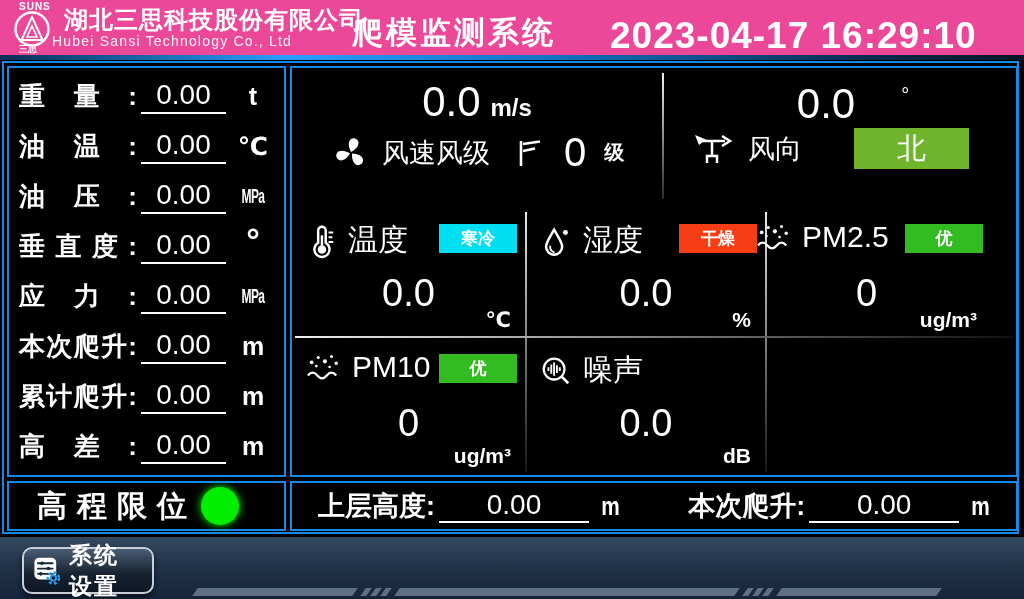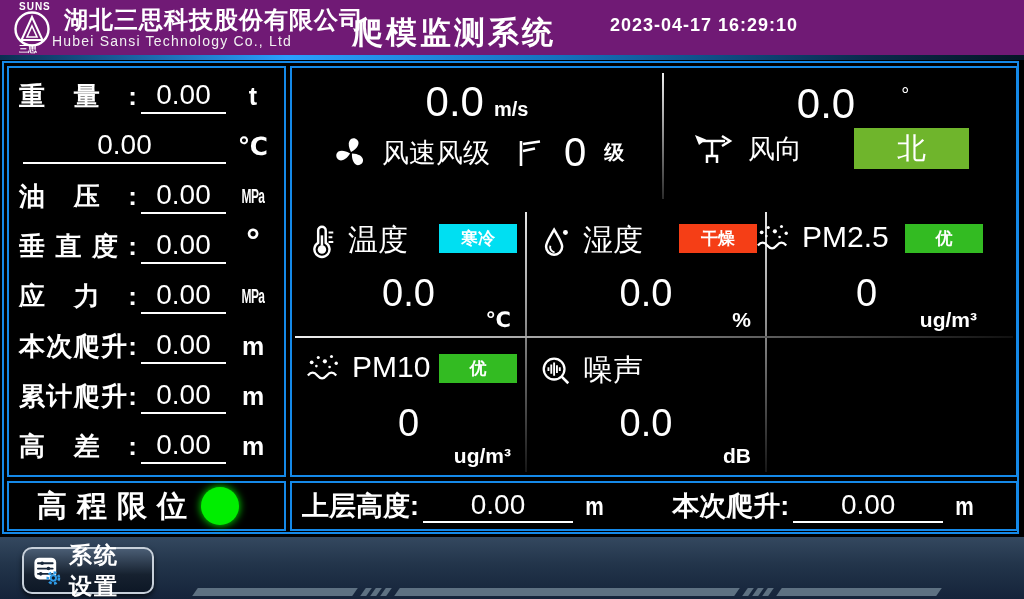--- a/index.html
+++ b/index.html
@@ -1,29 +1,29 @@
 <!DOCTYPE html>
 <html><head>
 <meta charset="utf-8">
 <style>
   * { margin:0; padding:0; box-sizing:border-box; }
   html,body { width:1024px; height:599px; background:#000; overflow:hidden;
     font-family:"Liberation Sans","DejaVu Sans",sans-serif; color:#fff; }
   #app { position:relative; width:1024px; height:599px; background:#000; }
 
   
-  .header { position:absolute; left:0; top:0; width:1024px; height:56px; background:#701a75; }
+  .header { position:absolute; left:0; top:0; width:1024px; height:56px; background:#ec4899; }
   .logo { position:absolute; left:6px; top:1px; width:58px; height:55px; }
   .logo-suns { position:absolute; top:0; left:13px; font-size:10px; font-weight:700; letter-spacing:1px; }
   .logo-mark { position:absolute; top:9px; left:2px; }
   .logo-ss { position:absolute; bottom:0; left:13px; font-size:9px; font-weight:700; }
   .company-cn { position:absolute; left:64px; top:4px; font-size:24px; font-weight:700; letter-spacing:1px; }
   .company-en { position:absolute; left:52px; top:33px; font-size:14px; letter-spacing:1.2px; color:#f2f2f2; }
   .page-title { position:absolute; left:352px; top:12px; font-size:31px; font-weight:700; letter-spacing:3px; }
-  .datetime { position:absolute; left:610px; top:15px; font-size:18px; font-weight:700; letter-spacing:1px; }
+  .datetime { position:absolute; left:610px; top:15px; font-size:37px; font-weight:700; letter-spacing:1px; }
   .header-divider { position:absolute; left:0; top:55px; width:1024px; height:5px;
     background:linear-gradient(90deg,#0b2e52 0%,#2a9fff 28%,#1470bd 55%,#0a2a4c 85%,#051525 100%); }
 
   
   .outer-frame { position:absolute; left:2px; top:61px; width:1017px; height:473px; border:2px solid #1589e8; }
   .panel { position:absolute; border:2px solid #1589e8; background:#000; }
   .metrics-panel { left:7px; top:66px; width:279px; height:411px; padding:3px 10px; }
   .main-panel { left:290px; top:66px; width:728px; height:411px; }
   .limit-panel { left:7px; top:481px; width:279px; height:50px; display:flex; align-items:center; }
   .heights-panel { left:290px; top:481px; width:728px; height:50px; display:flex; align-items:center; }
@@ -33,21 +33,21 @@
   .m-label { width:118px; font-size:26px; font-weight:700; text-align:justify; text-align-last:justify; }
   .m-value { flex:1; margin:0 6px 0 4px; text-align:center; font-size:28px; border-bottom:2px solid #fff; line-height:1.2; }
   .m-unit { width:42px; text-align:center; font-size:25px; font-weight:700; }
   .u-narrow { font-size:20px; transform:scaleX(0.6); letter-spacing:-1px; }
   .u-deg { font-size:34px; line-height:22px; align-self:flex-start; margin-top:8px; }
 
   
   .wind-speed { position:absolute; left:0; top:0; width:370px; height:138px; }
   .ws-value { margin-top:10px; display:flex; justify-content:center; align-items:baseline; gap:10px; }
   .big-num { font-size:42px; }
-  .ws-unit { font-size:20px; font-weight:700; }
+  .ws-unit { font-size:24px; font-weight:700; }
   .ws-row2 { margin-top:4px; display:flex; align-items:center; justify-content:center; gap:10px; }
   .ws-label { font-size:27px; }
   .lvl-num { font-size:40px; margin-left:10px; }
   .lvl-unit { font-size:20px; font-weight:700; margin-left:8px; }
   .wind-vsep { position:absolute; left:370px; top:5px; width:2px; height:126px;
     background:linear-gradient(180deg,#f0f0f0,#2a2a2a); }
   .wind-dir { position:absolute; left:372px; top:0; width:352px; height:138px; }
   .wd-value { margin-top:12px; display:flex; justify-content:center; align-items:flex-start; gap:46px; padding-left:26px; }
   .deg-sym { font-size:20px; margin-top:4px; }
   .wd-row2 { margin-top:0px; display:flex; align-items:center; padding-left:28px; gap:12px; }
@@ -116,20 +116,21 @@
 
   <div class="outer-frame"></div>
 
   <div class="panel metrics-panel">
     <div class="m-row">
       <span class="m-label">重量:</span>
       <span class="m-value">0.00</span>
       <span class="m-unit">t</span>
     </div>
     <div class="m-row">
+      <span class="m-label">油温:</span>
       <span class="m-value">0.00</span>
       <span class="m-unit">℃</span>
     </div>
     <div class="m-row">
       <span class="m-label">油压:</span>
       <span class="m-value">0.00</span>
       <span class="m-unit u-narrow">MPa</span>
     </div>
     <div class="m-row">
       <span class="m-label">垂直度:</span>
@@ -294,21 +295,21 @@
       <span class="cell-unit">dB</span>
     </div>
   </div>
 
   <div class="panel limit-panel">
     <span class="el-label">高程限位</span>
     <span class="status-light" style="background: rgb(0, 238, 0);"></span>
   </div>
 
   <div class="panel heights-panel">
-    <div class="h-group" style="margin-left:10px">
+    <div class="h-group" style="margin-left:26px">
       <span class="h-label">上层高度:</span>
       <span class="h-value">0.00</span>
       <span class="h-unit">m</span>
     </div>
     <div class="h-group" style="margin-left:66px">
       <span class="h-label">本次爬升:</span>
       <span class="h-value">0.00</span>
       <span class="h-unit">m</span>
     </div>
   </div>

